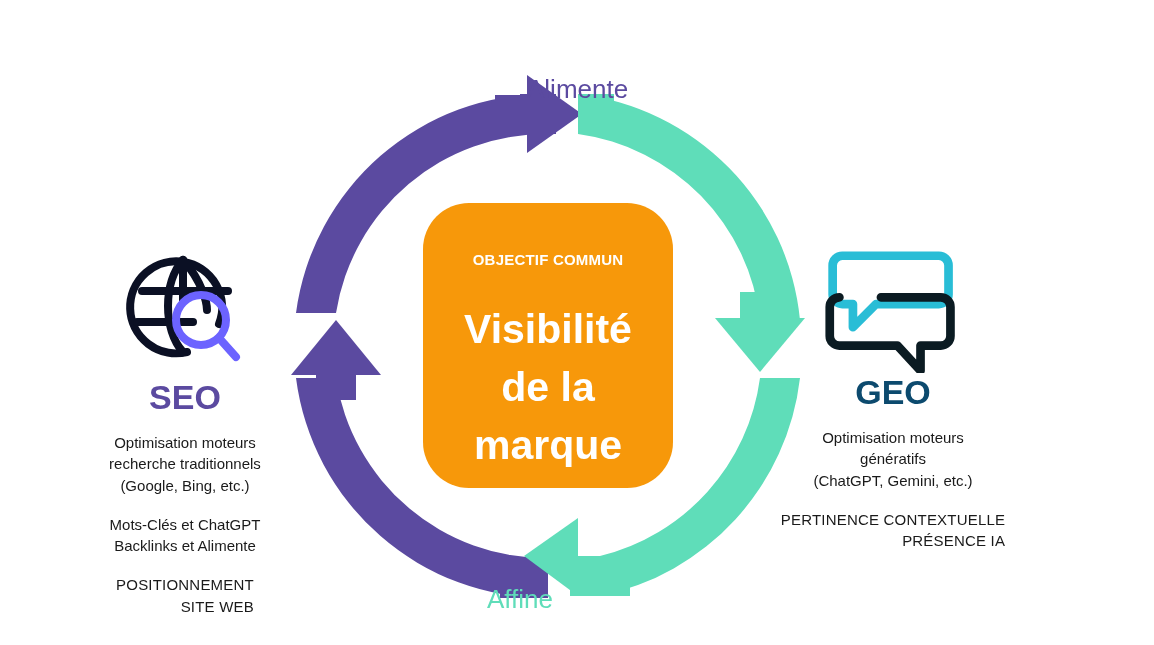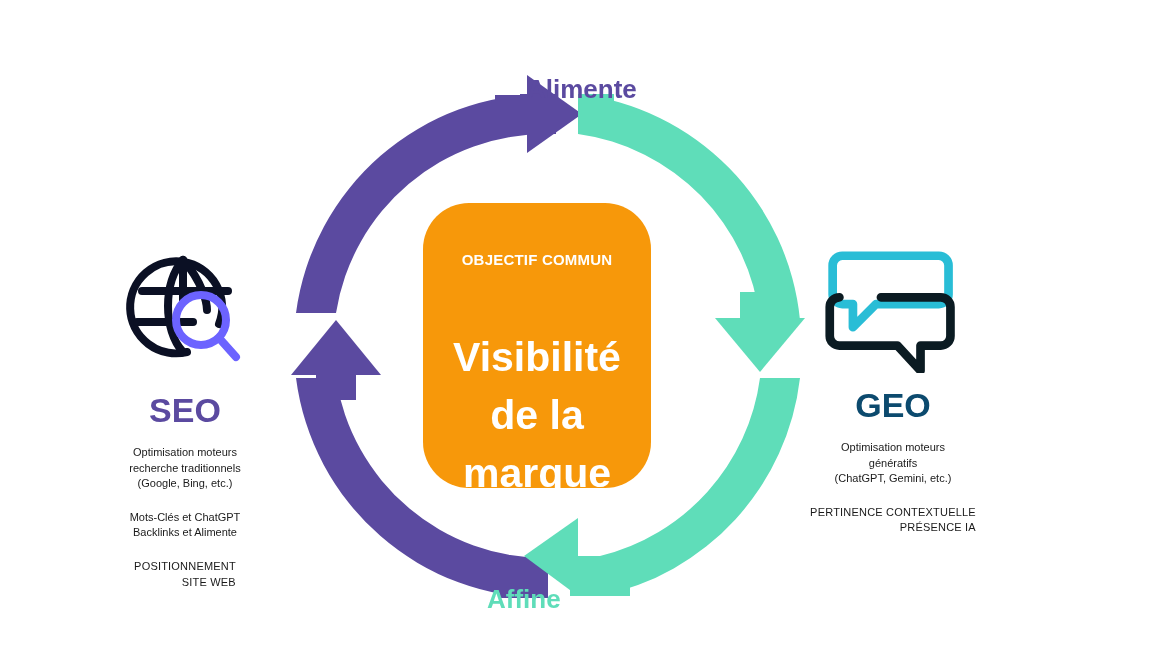--- a/index.html
+++ b/index.html
@@ -25,30 +25,29 @@
     top: 0;
     width: 1154px;
     height: 645px;
   }
 
   
   #center-card {
     position: absolute;
     left: 423px;
     top: 203px;
-    width: 228px;
+    width: 250px;
     height: 285px;
     background: #F7980A;
     border-radius: 46px;
     display: flex;
     flex-direction: column;
     align-items: center;
     box-sizing: border-box;
     padding-top: 48px;
-    gap: 28px;
   }
   #center-card .eyebrow {
     color: #ffffff;
     font-size: 15px;
     font-weight: bold;
     letter-spacing: 0.2px;
     text-align: center;
   }
   #center-card .headline {
     color: #ffffff;
@@ -57,21 +56,21 @@
     line-height: 1.42;
     text-align: center;
     margin-top: 32px;
     max-width: 215px;
   }
 
   
   .cycle-label {
     position: absolute;
     font-size: 26px;
-    font-weight: bold;
+    font-weight: normal;
     white-space: nowrap;
   }
   #label-alimente {
     left: 527px;
     top: 74px;
     color: #5B4AA0;
   }
   #label-affine {
     left: 487px;
     top: 584px;
@@ -93,28 +92,28 @@
   .side-icon {
     width: 140px;
     height: 140px;
     display: block;
   }
   #col-geo .side-icon { height: 135px; }
 
   .side-title {
     font-size: 34px;
     font-weight: bold;
-    margin-top: 15px;
+    margin-top: 2px;
     line-height: 1;
   }
   #seo-title { color: #5B4AA0; }
   #geo-title { color: #0c4a6e; }
 
   .side-block {
-    font-size: 11px;
+    font-size: 15px;
     color: #1a1a1a;
     line-height: 1.42;
     margin-top: 18px;
   }
   .side-block.caps {
     letter-spacing: 0.2px;
     text-align: right;
   }
   #col-seo .side-block:nth-of-type(1) { margin-top: 20px; }
   #col-geo .side-block:nth-of-type(1) { margin-top: 20px; }

